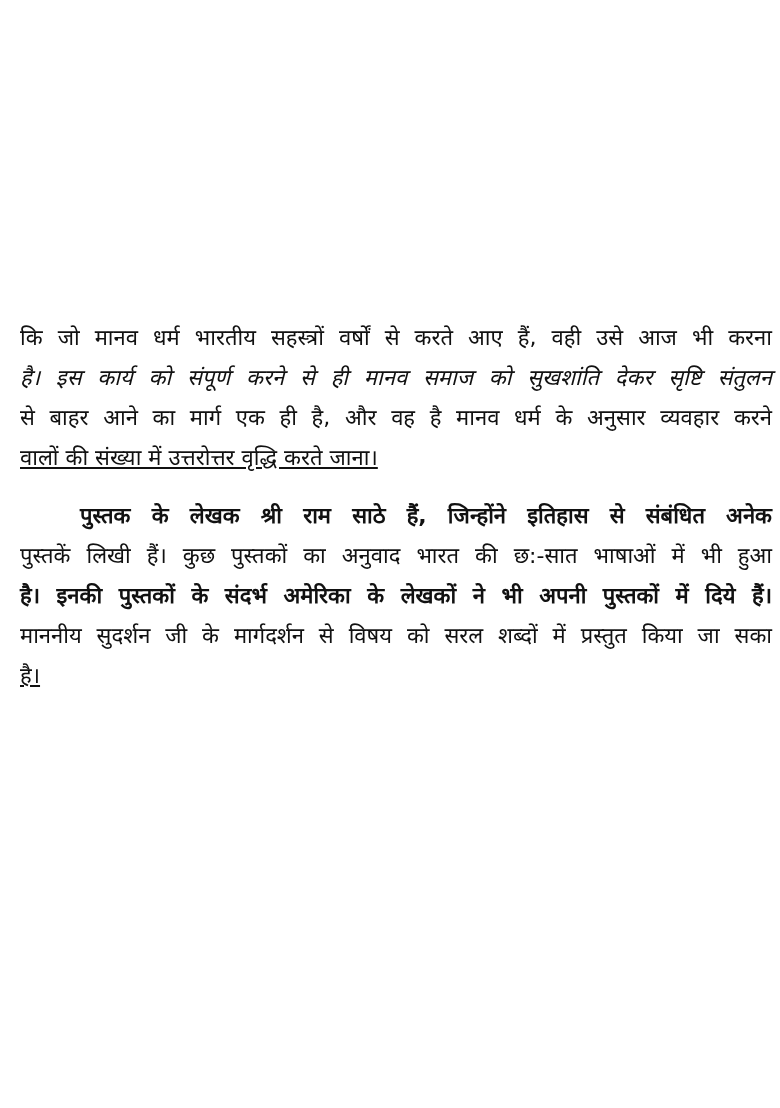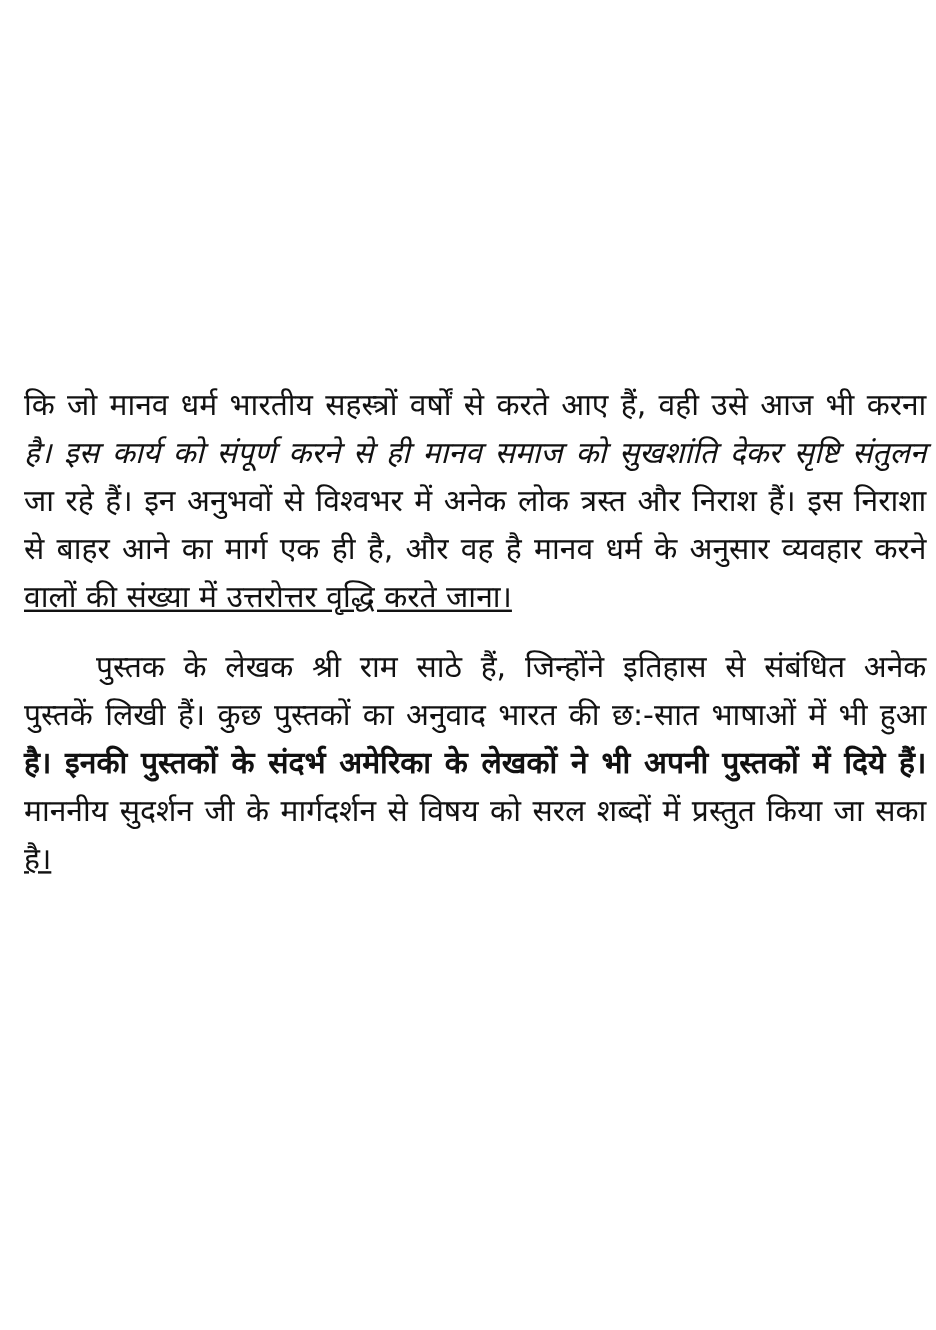--- a/index.html
+++ b/index.html
@@ -22,21 +22,21 @@
     width: 752px;
   }
   .para {
     margin: 0;
   }
   .para + .para {
     margin-top: 18px;
   }
   .line {
     display: block;
-    font-size: 25px;
+    font-size: 22px;
     line-height: 40px;
     height: 40px;
     white-space: nowrap;
     text-align: justify;
     text-align-last: justify;
     transform-origin: left center;
   }
   .line.last {
     text-align-last: left;
     text-decoration: underline;
@@ -46,26 +46,25 @@
   }
 </style>
 </head>
 <body>
 
 <div class="page">
 
   <p class="para">
     <span class="line" style="white-space: normal;">कि जो मानव धर्म भारतीय सहस्त्रों वर्षों से करते आए हैं, वही उसे आज भी करना</span>
     <span class="line" style="white-space: normal; font-style: italic;">है। इस कार्य को संपूर्ण करने से ही मानव समाज को सुखशांति देकर सृष्टि संतुलन</span>
-    <span class="line" style="white-space: normal;">जा रहे हैं। इन अनुभवों से विश्वभर में अनेक लोक त्रस्त और निराश हैं। इस निराशा</span>
     <span class="line" style="white-space: normal;">से बाहर आने का मार्ग एक ही है, और वह है मानव धर्म के अनुसार व्यवहार करने</span>
     <span class="line last">वालों की संख्या में उत्तरोत्तर वृद्धि करते जाना।</span>
   </p>
 
   <p class="para">
-    <span class="line indent" style="white-space: normal;">पुस्तक के लेखक श्री राम साठे हैं, जिन्होंने इतिहास से संबंधित अनेक</span>
+    <span class="line indent" style="white-space: normal; font-weight: bold;">पुस्तक के लेखक श्री राम साठे हैं, जिन्होंने इतिहास से संबंधित अनेक</span>
     <span class="line" style="white-space: normal;">पुस्तकें लिखी हैं। कुछ पुस्तकों का अनुवाद भारत की छ:-सात भाषाओं में भी हुआ</span>
     <span class="line" style="white-space: normal; font-weight: bold;">है। इनकी पुस्तकों के संदर्भ अमेरिका के लेखकों ने भी अपनी पुस्तकों में दिये हैं।</span>
     <span class="line" style="white-space: normal;">माननीय सुदर्शन जी के मार्गदर्शन से विषय को सरल शब्दों में प्रस्तुत किया जा सका</span>
     <span class="line last">है।</span>
   </p>
 
 </div>
 
 </body></html>

